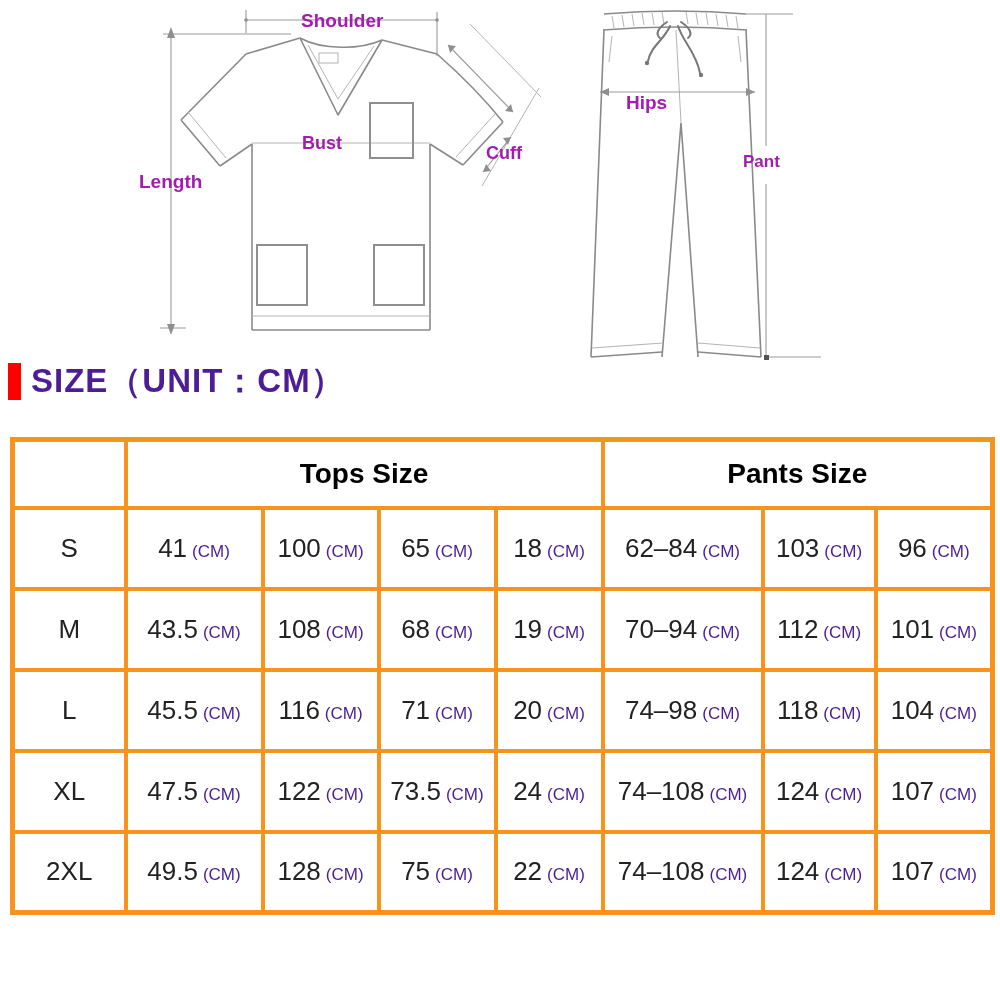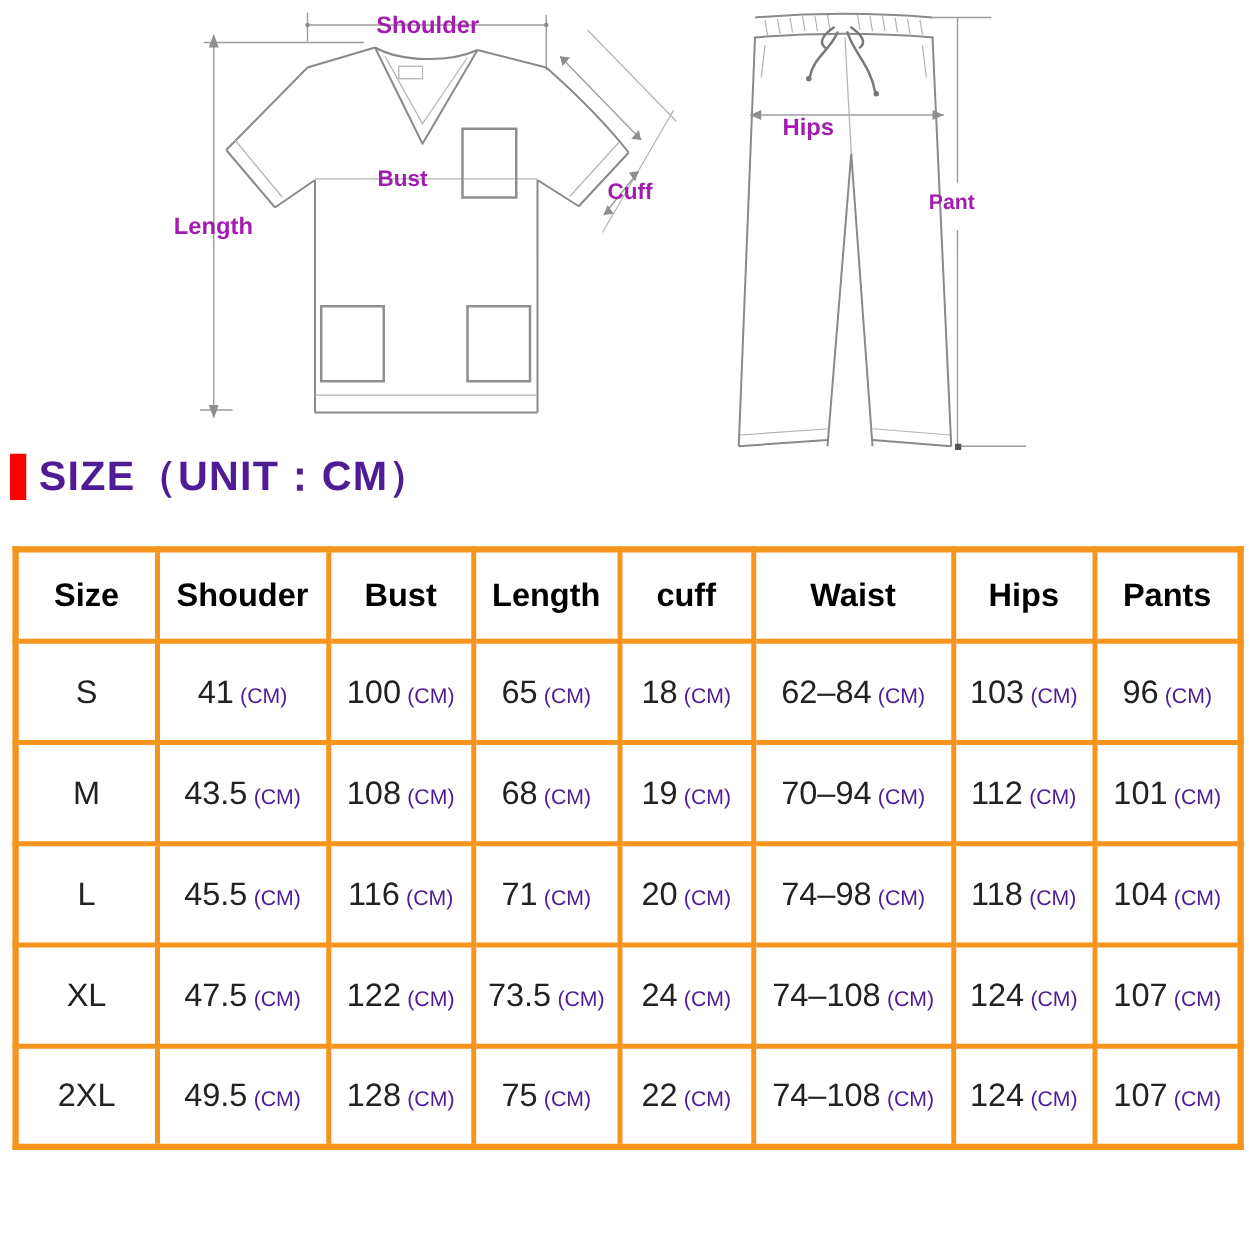--- a/index.html
+++ b/index.html
@@ -127,29 +127,24 @@
     <col style="width:113px">
       <col style="width:137px">
       <col style="width:116px">
       <col style="width:117px">
     <col style="width:107px">
       <col style="width:160px">
       <col style="width:113px">
       <col style="width:117px">
   </colgroup>
   <thead>
-    <tr class="header-row">
-      <th>Size</th>
-      <th>Shouder</th>
-      <th>Bust</th>
-      <th>Length</th>
-      <th>cuff</th>
-      <th>Waist</th>
-      <th>Hips</th>
-      <th>Pants</th>
+    <tr class="group-row">
+      <th></th>
+      <th colspan="4">Tops Size</th>
+      <th colspan="3">Pants Size</th>
     </tr>
   </thead>
   <tbody id="size-table-body">
       <tr class="data-row">
         <td class="size-cell">S</td>
         <td class="value-cell"><span class="val">41</span><span class="unit">(CM)</span></td>
         <td class="value-cell"><span class="val">100</span><span class="unit">(CM)</span></td>
         <td class="value-cell"><span class="val">65</span><span class="unit">(CM)</span></td>
         <td class="value-cell"><span class="val">18</span><span class="unit">(CM)</span></td>
         <td class="value-cell"><span class="val">62–84</span><span class="unit">(CM)</span></td>

